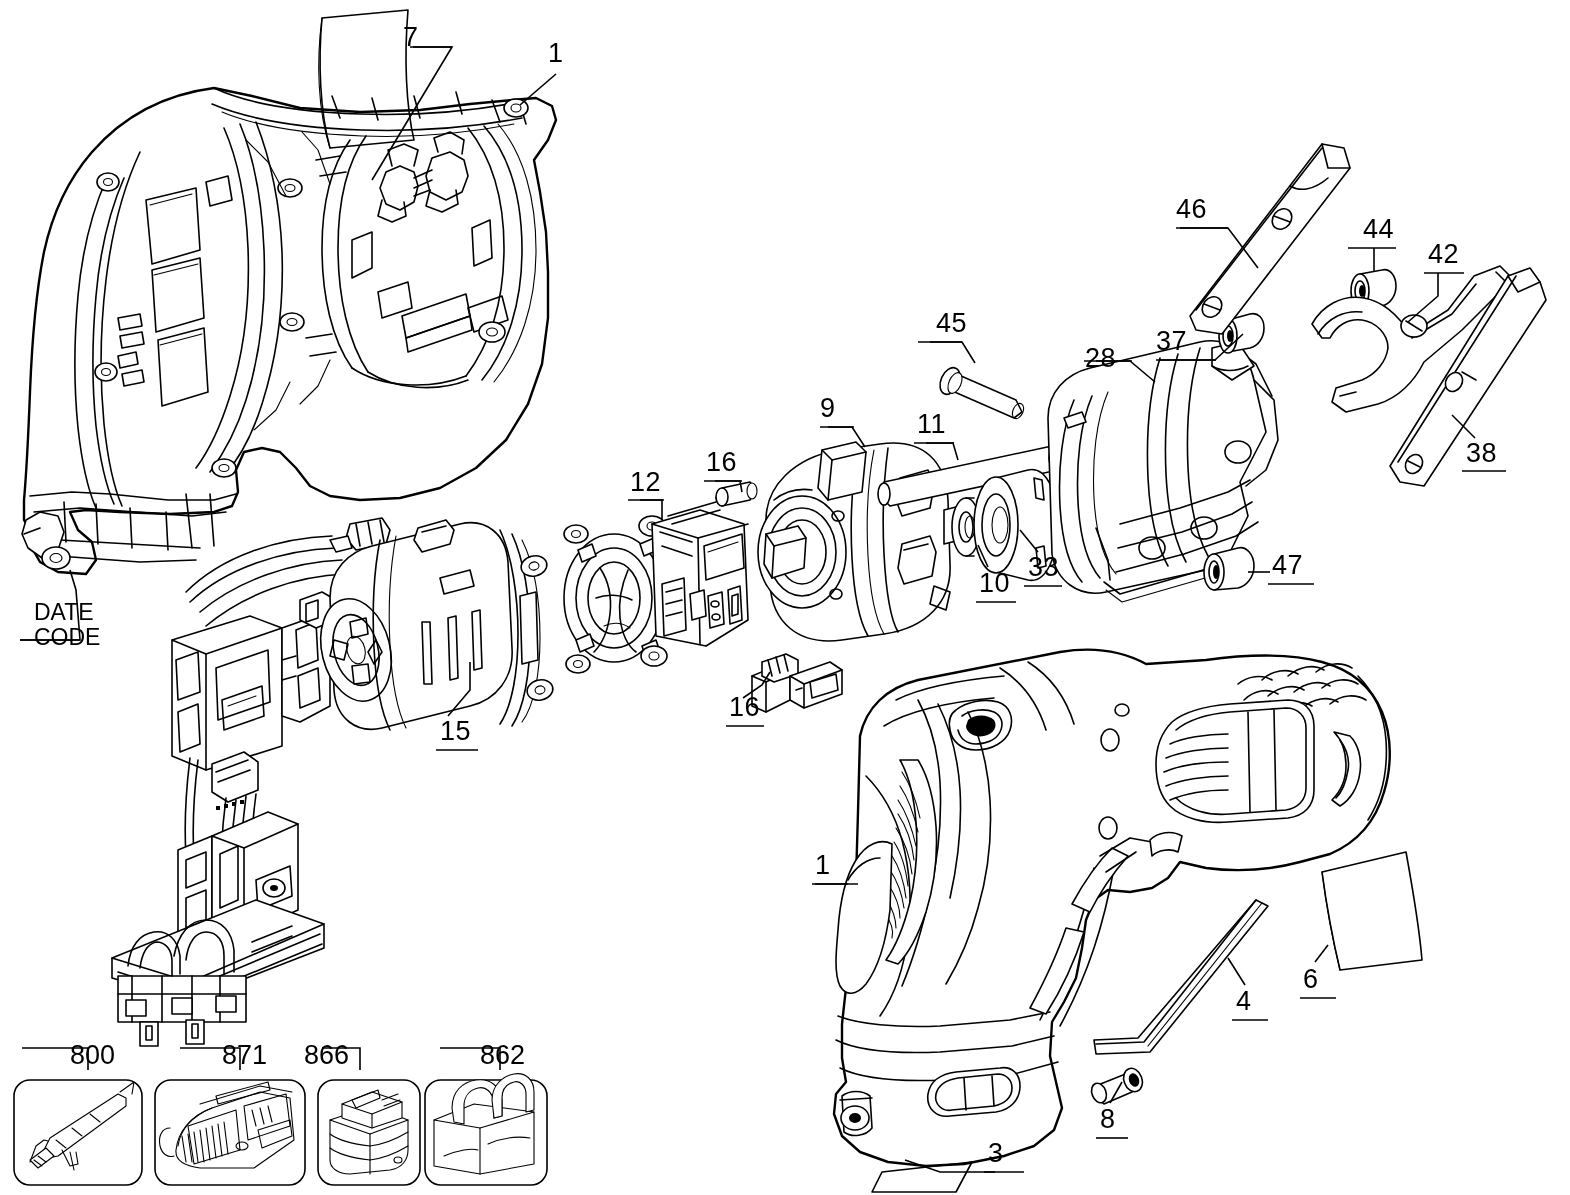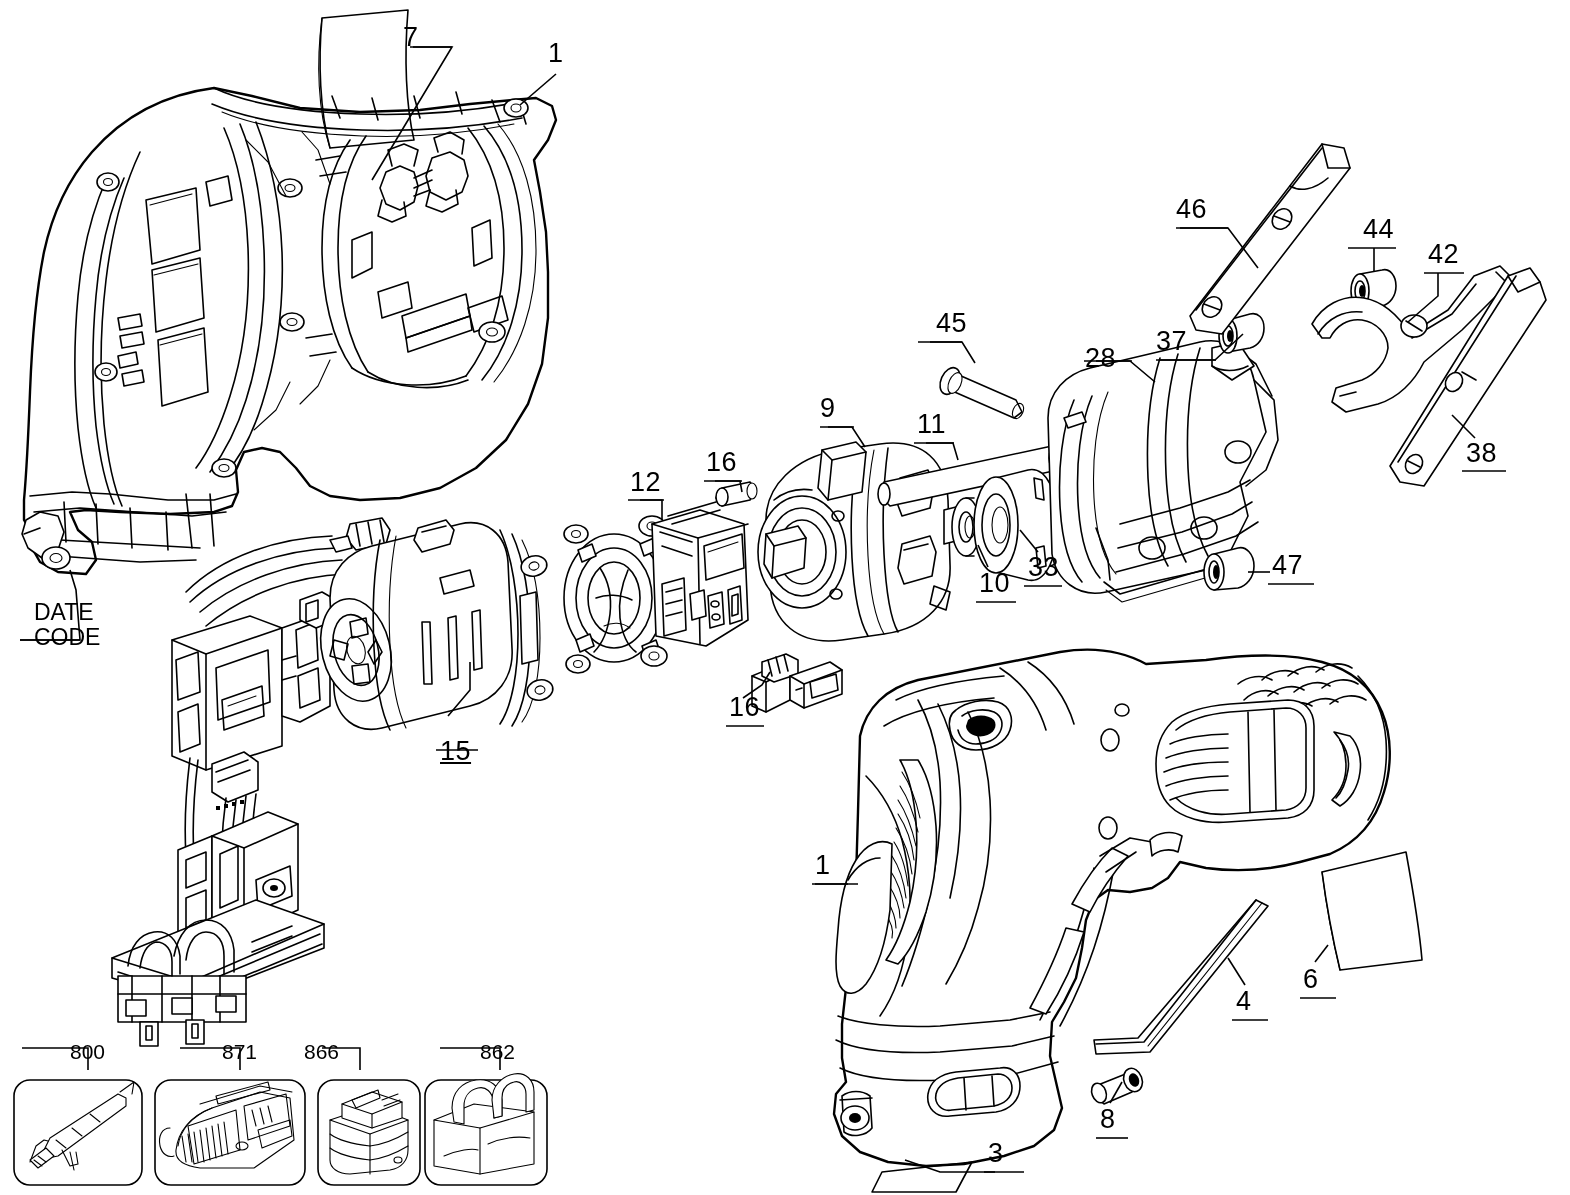--- a/index.html
+++ b/index.html
@@ -15,21 +15,21 @@
   .ln-t{fill:none;stroke:#000;stroke-width:1.1;stroke-linejoin:round;stroke-linecap:round;}
   .ln-h{fill:none;stroke:#000;stroke-width:2.4;stroke-linejoin:round;stroke-linecap:round;}
   .fw{fill:#ffffff;stroke:#000;stroke-width:1.6;stroke-linejoin:round;}
   .fw-t{fill:#ffffff;stroke:#000;stroke-width:1.1;stroke-linejoin:round;}
   .fk{fill:#000;stroke:none;}
   .lead{fill:none;stroke:#000;stroke-width:1.6;stroke-linecap:butt;}
   .callout{position:absolute;font-size:27px;letter-spacing:0.5px;line-height:1;color:#000;
            font-family:"Liberation Sans", sans-serif;white-space:nowrap;}
   .datecode{position:absolute;font-size:23px;line-height:1.08;color:#000;
             font-family:"Liberation Sans", sans-serif;white-space:pre;margin-left:20px;}
-  .acc-num{position:absolute;font-size:21px;color:#000;white-space:nowrap;}
+  .acc-num{position:absolute;font-size:27px;color:#000;white-space:nowrap;}
 </style>
 </head>
 <body>
 
 <div id="stage">
 
 <svg width="1570" height="1195" viewBox="0 0 1570 1195">
 
   <g>
 
@@ -754,21 +754,21 @@
 <div class="callout" style="left:1466px;top:440px;">38</div>
 <div class="callout" style="left:920px;top:310px;margin-left:16px;">45</div>
 <div class="callout" style="left:1085px;top:329px;margin-top:16px;">28</div>
 <div class="callout" style="left:820px;top:395px;">9</div>
 <div class="callout" style="left:917px;top:411px;">11</div>
 <div class="callout" style="left:706px;top:449px;">16</div>
 <div class="callout" style="left:630px;top:469px;text-align:center;">12</div>
 <div class="callout" style="left:979px;top:570px;">10</div>
 <div class="callout" style="left:1028px;top:554px;">33</div>
 <div class="callout" style="left:1272px;top:552px;">47</div>
-<div class="callout" style="left:440px;top:738px;text-decoration:underline;">15</div>
+<div class="callout" style="left:440px;top:718px;">15</div>
 <div class="callout" style="left:729px;top:694px;">16</div>
 <div class="callout" style="left:815px;top:852px;">1</div>
 <div class="callout" style="left:1236px;top:988px;">4</div>
 <div class="callout" style="left:1303px;top:966px;">6</div>
 <div class="callout" style="left:1100px;top:1106px;">8</div>
 <div class="callout" style="left:988px;top:1140px;">3</div>
 
 <div class="datecode" style="left:14px;top:600px;">DATE
 CODE</div>
 

